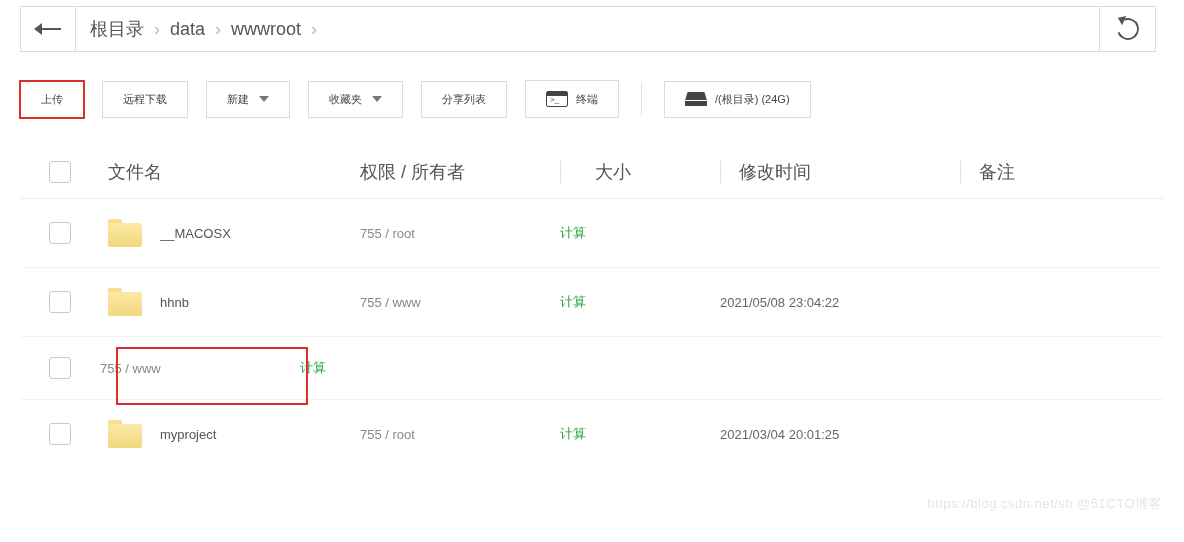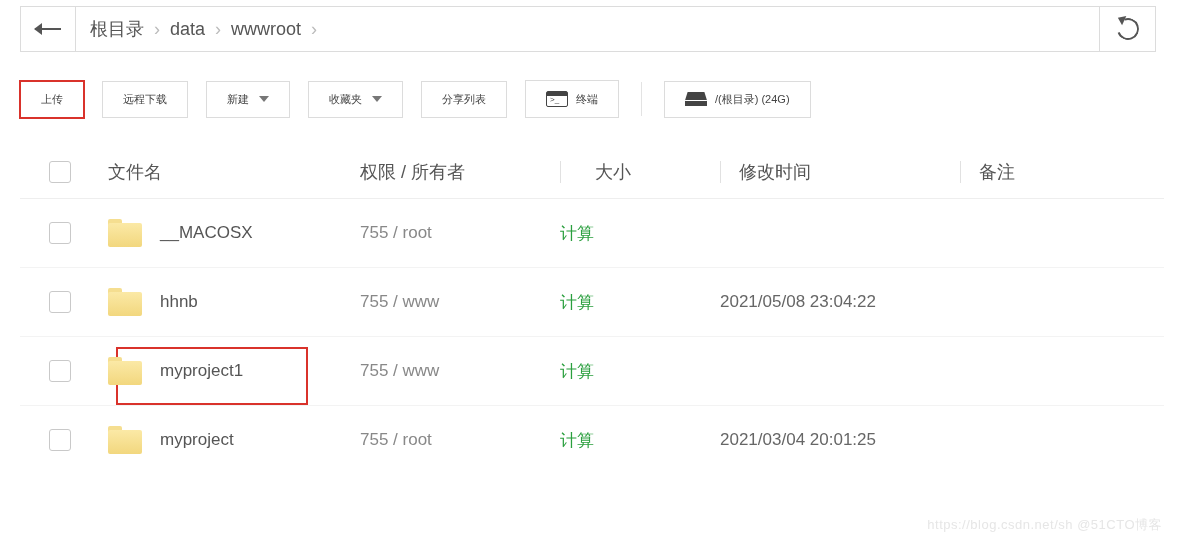--- a/index.html
+++ b/index.html
@@ -108,21 +108,21 @@
   .col-time { width: 240px; }
   .col-time .sep-v { border-left: 1px solid #e1e1e1; padding-left: 18px; display:inline-block; height:22px; line-height:22px; }
   .col-note { flex:1; }
   .col-note .sep-v { border-left: 1px solid #e1e1e1; padding-left: 18px; display:inline-block; height:22px; line-height:22px; }
 
   .trow {
     display: flex;
     align-items: center;
     padding: 20px 0;
     border-bottom: 1px solid #f3f3f3;
-    font-size: 17px;
+    font-size: 13px;
   }
   .chk {
     width: 22px; height: 22px;
     border: 1px solid #c9c9c9;
     border-radius: 3px;
     background: #fff;
     cursor: pointer;
   }
   .fname-cell {
     display: flex;
@@ -162,21 +162,21 @@
     left: 96px;
     top: 10px;
     width: 192px;
     height: 58px;
     pointer-events: none;
   }
 
   .watermark {
     position: absolute;
     right: 22px;
-    top: 516px;
+    top: 495px;
     color: #e6e6e6;
     font-size: 13px;
     letter-spacing: 0.5px;
     pointer-events: none;
   }
 
   
   .arrow-left {
     width: 26px; height: 2px; background:#555; position: relative;
   }
@@ -309,24 +309,20 @@
     <div class="col-size"><span class="size-link">计算</span></div>
     <div class="col-time mtime">2021/05/08 23:04:22</div>
     <div class="col-note"></div>
   </div>
 
   <div class="trow row-hl">
     <div class="hl-box"></div>
     <div class="col-check">
         <div class="chk"></div>
       </div>
-    <div class="col-name fname-cell">
-      <div class="folder-ico"></div>
-      <span class="fname">myproject1</span>
-    </div>
     <div class="col-perm perm">755 / www</div>
     <div class="col-size"><span class="size-link">计算</span></div>
     <div class="col-note"></div>
   </div>
 
   <div class="trow" style="border-bottom:none;">
     <div class="col-check">
         <div class="chk"></div>
       </div>
     <div class="col-name fname-cell">

